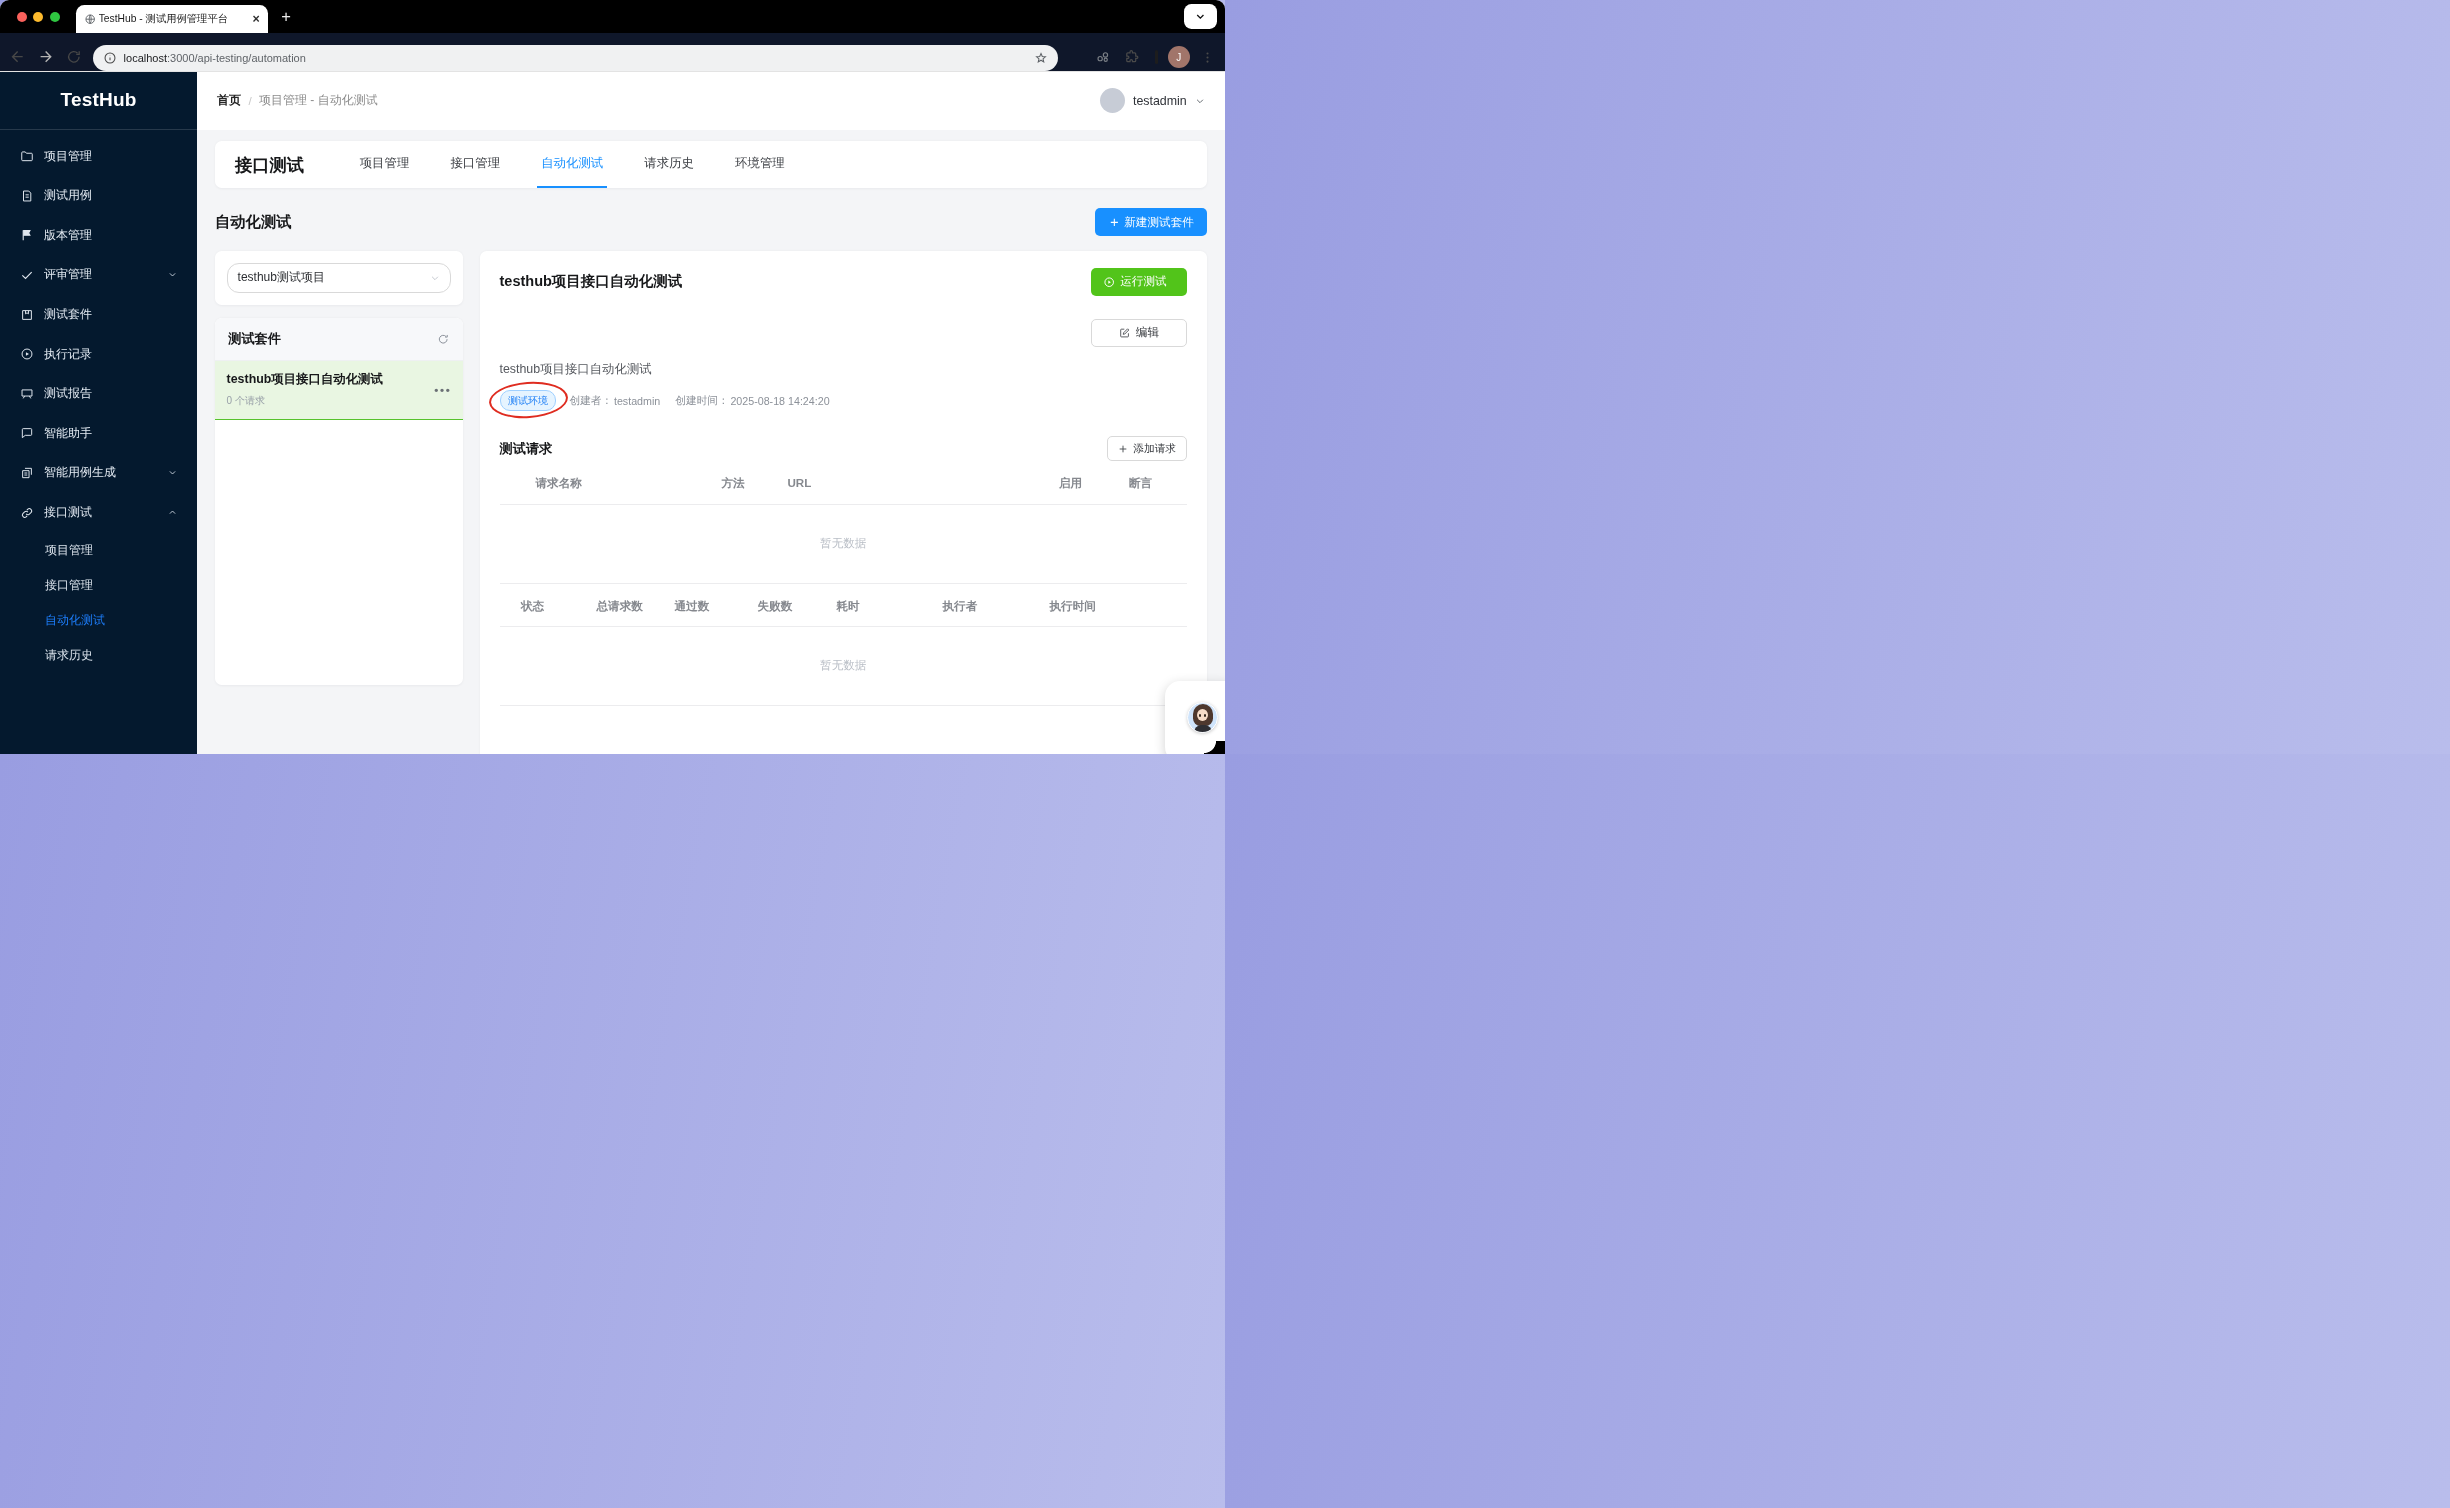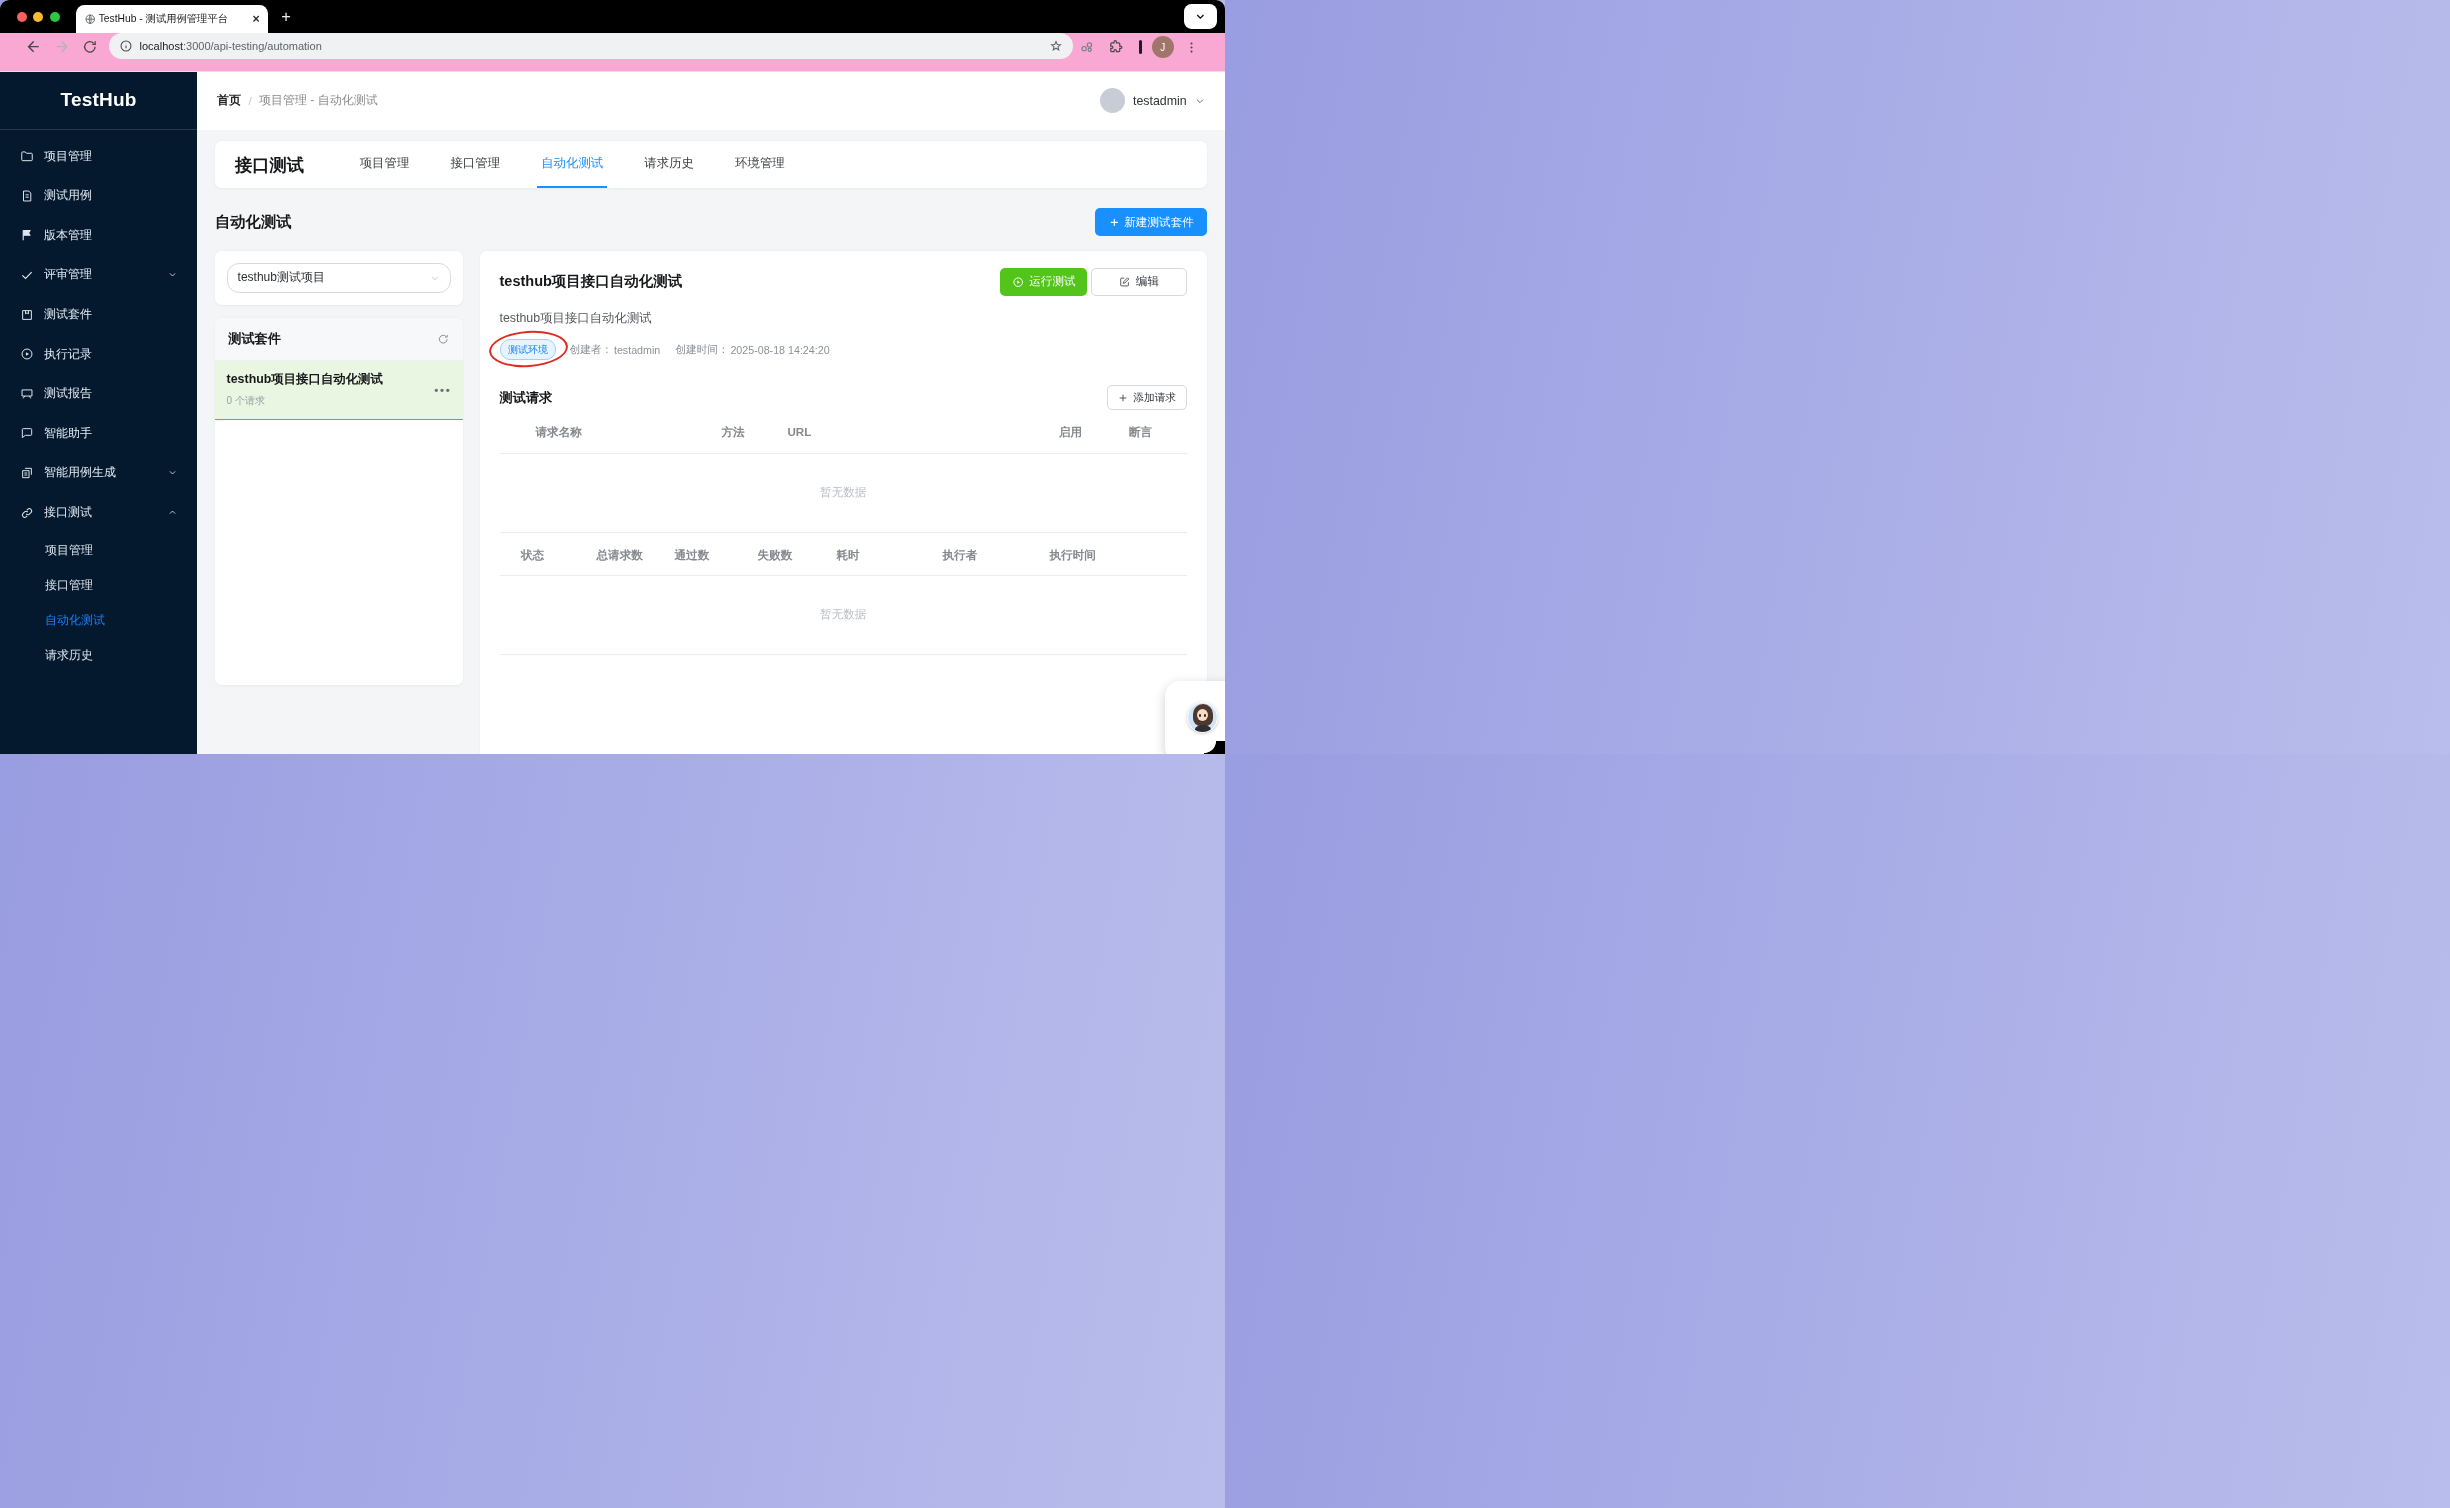--- a/index.html
+++ b/index.html
@@ -21,21 +21,21 @@
   .tab { position:absolute; left:76px; top:5px; width:192px; height:28px; background:#fff;
     border-radius:8.3px 8.3px 0 0; display:flex; align-items:center; padding:0 8.3px; gap:2px; }
   .tab-title { flex:1; font-size:10.3px; color:#1b1b1b; white-space:nowrap; overflow:hidden; }
   .tab-close { color:#2e2e2e; font-size:12.4px; font-weight:700; line-height:1; }
   .newtab { position:absolute; left:276px; top:6.6px; width:20px; height:20px; color:#ececec;
     font-size:16.5px; display:flex; align-items:center; justify-content:center; }
   .strip-chevron { position:absolute; right:8.3px; top:4.1px; width:33px; height:25px; background:#fff;
     border-radius:7.4px; display:flex; align-items:center; justify-content:center; color:#111; }
 
   
-  .toolbar { height:38px; background:#f9a8d4; display:flex; align-items:flex-start; padding:0 20px; flex:none; }
+  .toolbar { height:38px; background:#0f172a; display:flex; align-items:flex-end; padding:0 4px; flex:none; }
   .tb-icon { width:28px; height:28px; display:flex; align-items:center; justify-content:center; color:#474747; }
   .tb-icon.disabled { color:#b3b3b3; }
   .omnibox { width:965px; height:25.6px; background:#f0f1f2; border-radius:13.2px; display:flex;
     align-items:center; padding:0 10px; margin-left:5px; }
   .omni-text { font-size:11px; margin-left:6.6px; white-space:nowrap; }
   .omni-host { color:#202124; }
   .omni-rest { color:#5f6368; }
   .omni-star { margin-left:auto; color:#5f6368; }
   .tb-right { margin-left:auto; display:flex; align-items:center; }
   .tb-sep { width:2.5px; height:14px; background:#1d1d1d; border-radius:1.7px; margin:0 10px; }
@@ -99,21 +99,21 @@
   .suite-item { background:#e9f6e2; border-bottom:1.7px solid #57c22d; padding:10.7px 11.6px;
     display:flex; align-items:center; }
   .suite-name { font-size:12.4px; font-weight:700; color:#17181a; }
   .suite-count { font-size:10px; color:#98a0a8; margin-top:5.8px; }
   .suite-dots { margin-left:auto; color:#6b7075; font-weight:700; letter-spacing:1.7px; font-size:11.6px; }
 
   .rightcol { flex:1; min-width:0; }
   .detail-card { padding:16.5px 20px; min-height:532px; }
   .detail-head { display:flex; align-items:flex-start; }
   .detail-title { font-size:14.5px; font-weight:700; color:#17181a; padding-top:4.1px; }
-  .head-btns { margin-left:auto; display:flex; gap:4px; }
+  .head-btns { margin-left:auto; display:flex; gap:23px;flex-direction:column; }
   .detail-desc { margin-top:14px; font-size:12.4px; color:#55585e; }
   .meta-row { margin-top:12.4px; display:flex; align-items:center; font-size:10.7px; color:#8c9199; }
   .tag-wrap { position:relative; margin-right:13.2px; }
   .env-tag { display:inline-block; background:#e6f4ff; border:0.8px solid #9fd0ff; color:#1b7df5;
     font-size:10px; border-radius:10px; padding:2.5px 7.4px; }
   .red-circle { position:absolute; left:-10.7px; top:-8.3px; width:79px; height:36px;
     border:2.5px solid #df2c20; border-radius:50%; transform:rotate(-4deg); }
   .meta-label { margin-right:1.7px; }
   .meta-val { color:#8c9199; margin-right:15px; }
 

